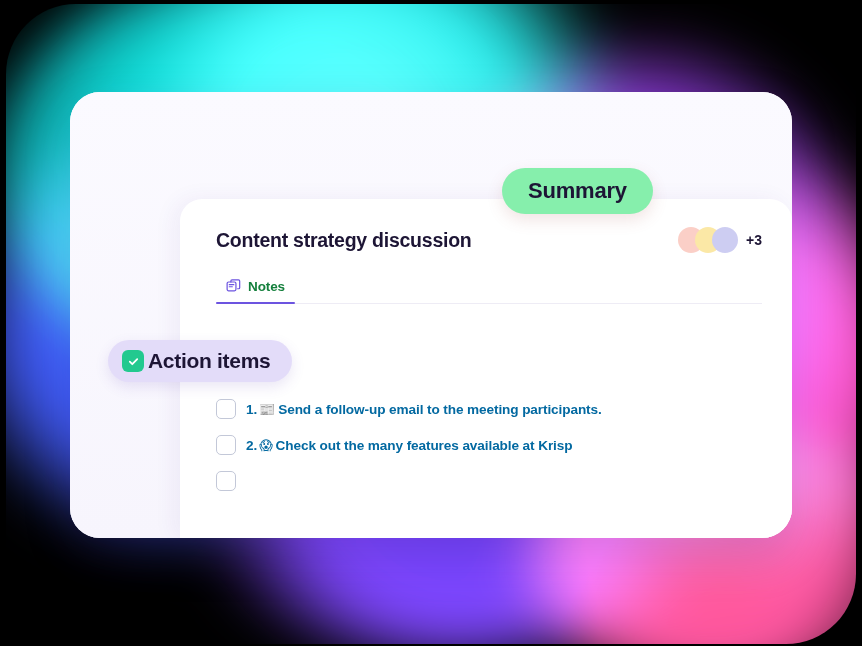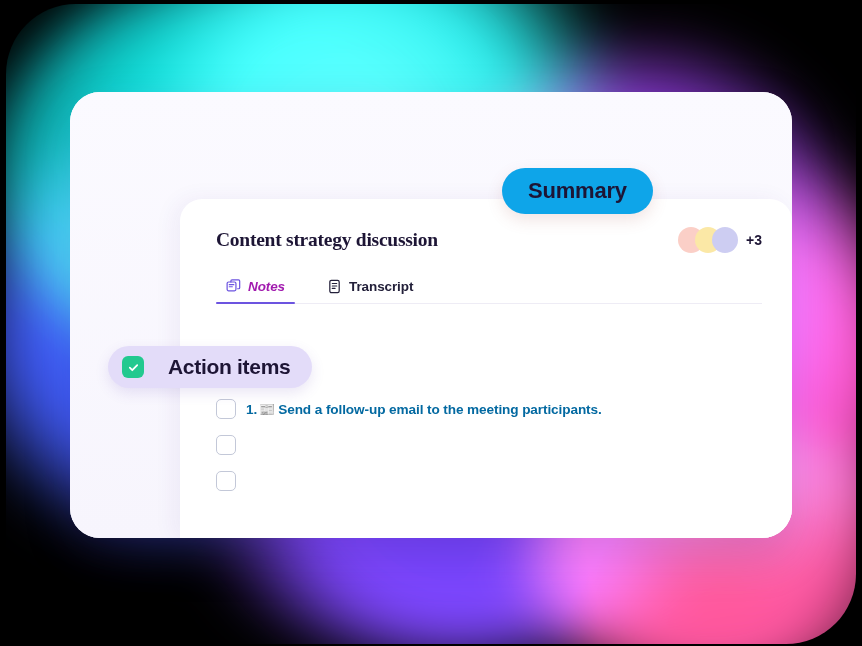--- a/index.html
+++ b/index.html
@@ -114,21 +114,21 @@
 
   
   .summary-badge {
     position: absolute;
     left: 432px;
     top: 76px;
     height: 46px;
     padding: 0 26px;
     display: flex;
     align-items: center;
-    background: #0ea5e9;
+    background: #86efac;
     border-radius: 23px;
     box-shadow: 0 6px 16px rgba(170,90,80,0.16);
     z-index: 6;
   }
   .summary-badge span {
     font-size: 22px;
     font-weight: bold;
     color: #1d1535;
     letter-spacing: -0.2px;
     white-space: nowrap;
@@ -143,21 +143,20 @@
     display: flex;
     align-items: center;
     justify-content: space-between;
   }
   .note-title {
     font-size: 19.5px;
     font-weight: bold;
     color: #1d1535;
     letter-spacing: -0.25px;
     white-space: nowrap;
-    font-family: Liberation Serif, serif;
   }
   .participants {
     display: flex;
     align-items: center;
     gap: 8px;
   }
   .avatars {
     position: relative;
     display: flex;
     align-items: center;
@@ -196,42 +195,42 @@
     gap: 7px;
     padding: 2px 10px 9px 10px;
     cursor: pointer;
     position: relative;
   }
   .tab-label {
     font-size: 13.5px;
     font-weight: bold;
     letter-spacing: -0.1px;
   }
-  .tab-active .tab-label { color: #a21caf; font-style: italic; }
+  .tab-active .tab-label { color: #15803d; }
   .tab-idle .tab-label { color: #23203a; }
   .tab-active::after {
     content: "";
     position: absolute;
     left: 0; right: 0; bottom: -1px;
     height: 2.5px;
     background: #6c54e0;
     border-radius: 2px;
   }
   .tab-icon { display: flex; align-items: center; }
 
   
   .action-badge {
     position: absolute;
     left: 38px;
-    top: 254px;
+    top: 248px;
     height: 42px;
     padding: 0 22px 0 14px;
     display: flex;
     align-items: center;
-    gap: 24px;
+    gap: 4px;
     background: #e3dcf9;
     border-radius: 21px;
     box-shadow: 0 5px 14px rgba(90,60,180,0.13);
     z-index: 6;
   }
   .check-box-green {
     width: 22px;
     height: 22px;
     border-radius: 6px;
     background: #22c98f;
@@ -321,40 +320,34 @@
         <div class="tab tab-active">
           <span class="tab-icon">
             <svg width="15" height="15" viewBox="0 0 16 16" fill="none">
               <rect x="1.2" y="3.2" width="9.4" height="9.4" rx="1.6" stroke="#6c54e0" stroke-width="1.3"></rect>
               <path d="M5.2 3.2V2.2a1.2 1.2 0 0 1 1.2-1.2h7a1.2 1.2 0 0 1 1.2 1.2v7a1.2 1.2 0 0 1-1.2 1.2h-1" stroke="#6c54e0" stroke-width="1.3" stroke-linecap="round"></path>
               <path d="M3.4 6h5M3.4 8.2h3.4" stroke="#6c54e0" stroke-width="1.1" stroke-linecap="round"></path>
             </svg>
           </span>
           <span class="tab-label">Notes</span>
         </div>
-        <div class="tab tab-idle">
-          <span class="tab-icon">
-            <svg width="15" height="15" viewBox="0 0 16 16" fill="none">
-              <rect x="3" y="1.4" width="10" height="13.2" rx="1.7" stroke="#23203a" stroke-width="1.3"></rect>
-              <path d="M5.6 4.8h4.8M5.6 7.4h4.8M5.6 10h3" stroke="#23203a" stroke-width="1.2" stroke-linecap="round"></path>
-            </svg>
-          </span>
-          <span class="tab-label">Transcript</span>
-        </div>
       </div>
 
       <div class="items">
         <div class="item">
           <div class="check"></div>
           <div class="item-text">
             <span class="item-num">1.</span><span class="item-emoji">📰</span><span>Send a follow-up email to the meeting participants.</span>
           </div>
         </div>
         <div class="item">
           <div class="check"></div>
+          <div class="item-text">
+            <span class="item-num">2.</span><span class="item-emoji">😱</span><span>Check out the many features available at Krisp</span>
+          </div>
         </div>
         <div class="item">
           <div class="check"></div>
         </div>
       </div>
 
     </div>
 
     <div class="summary-badge">
       <span>Summary</span>

